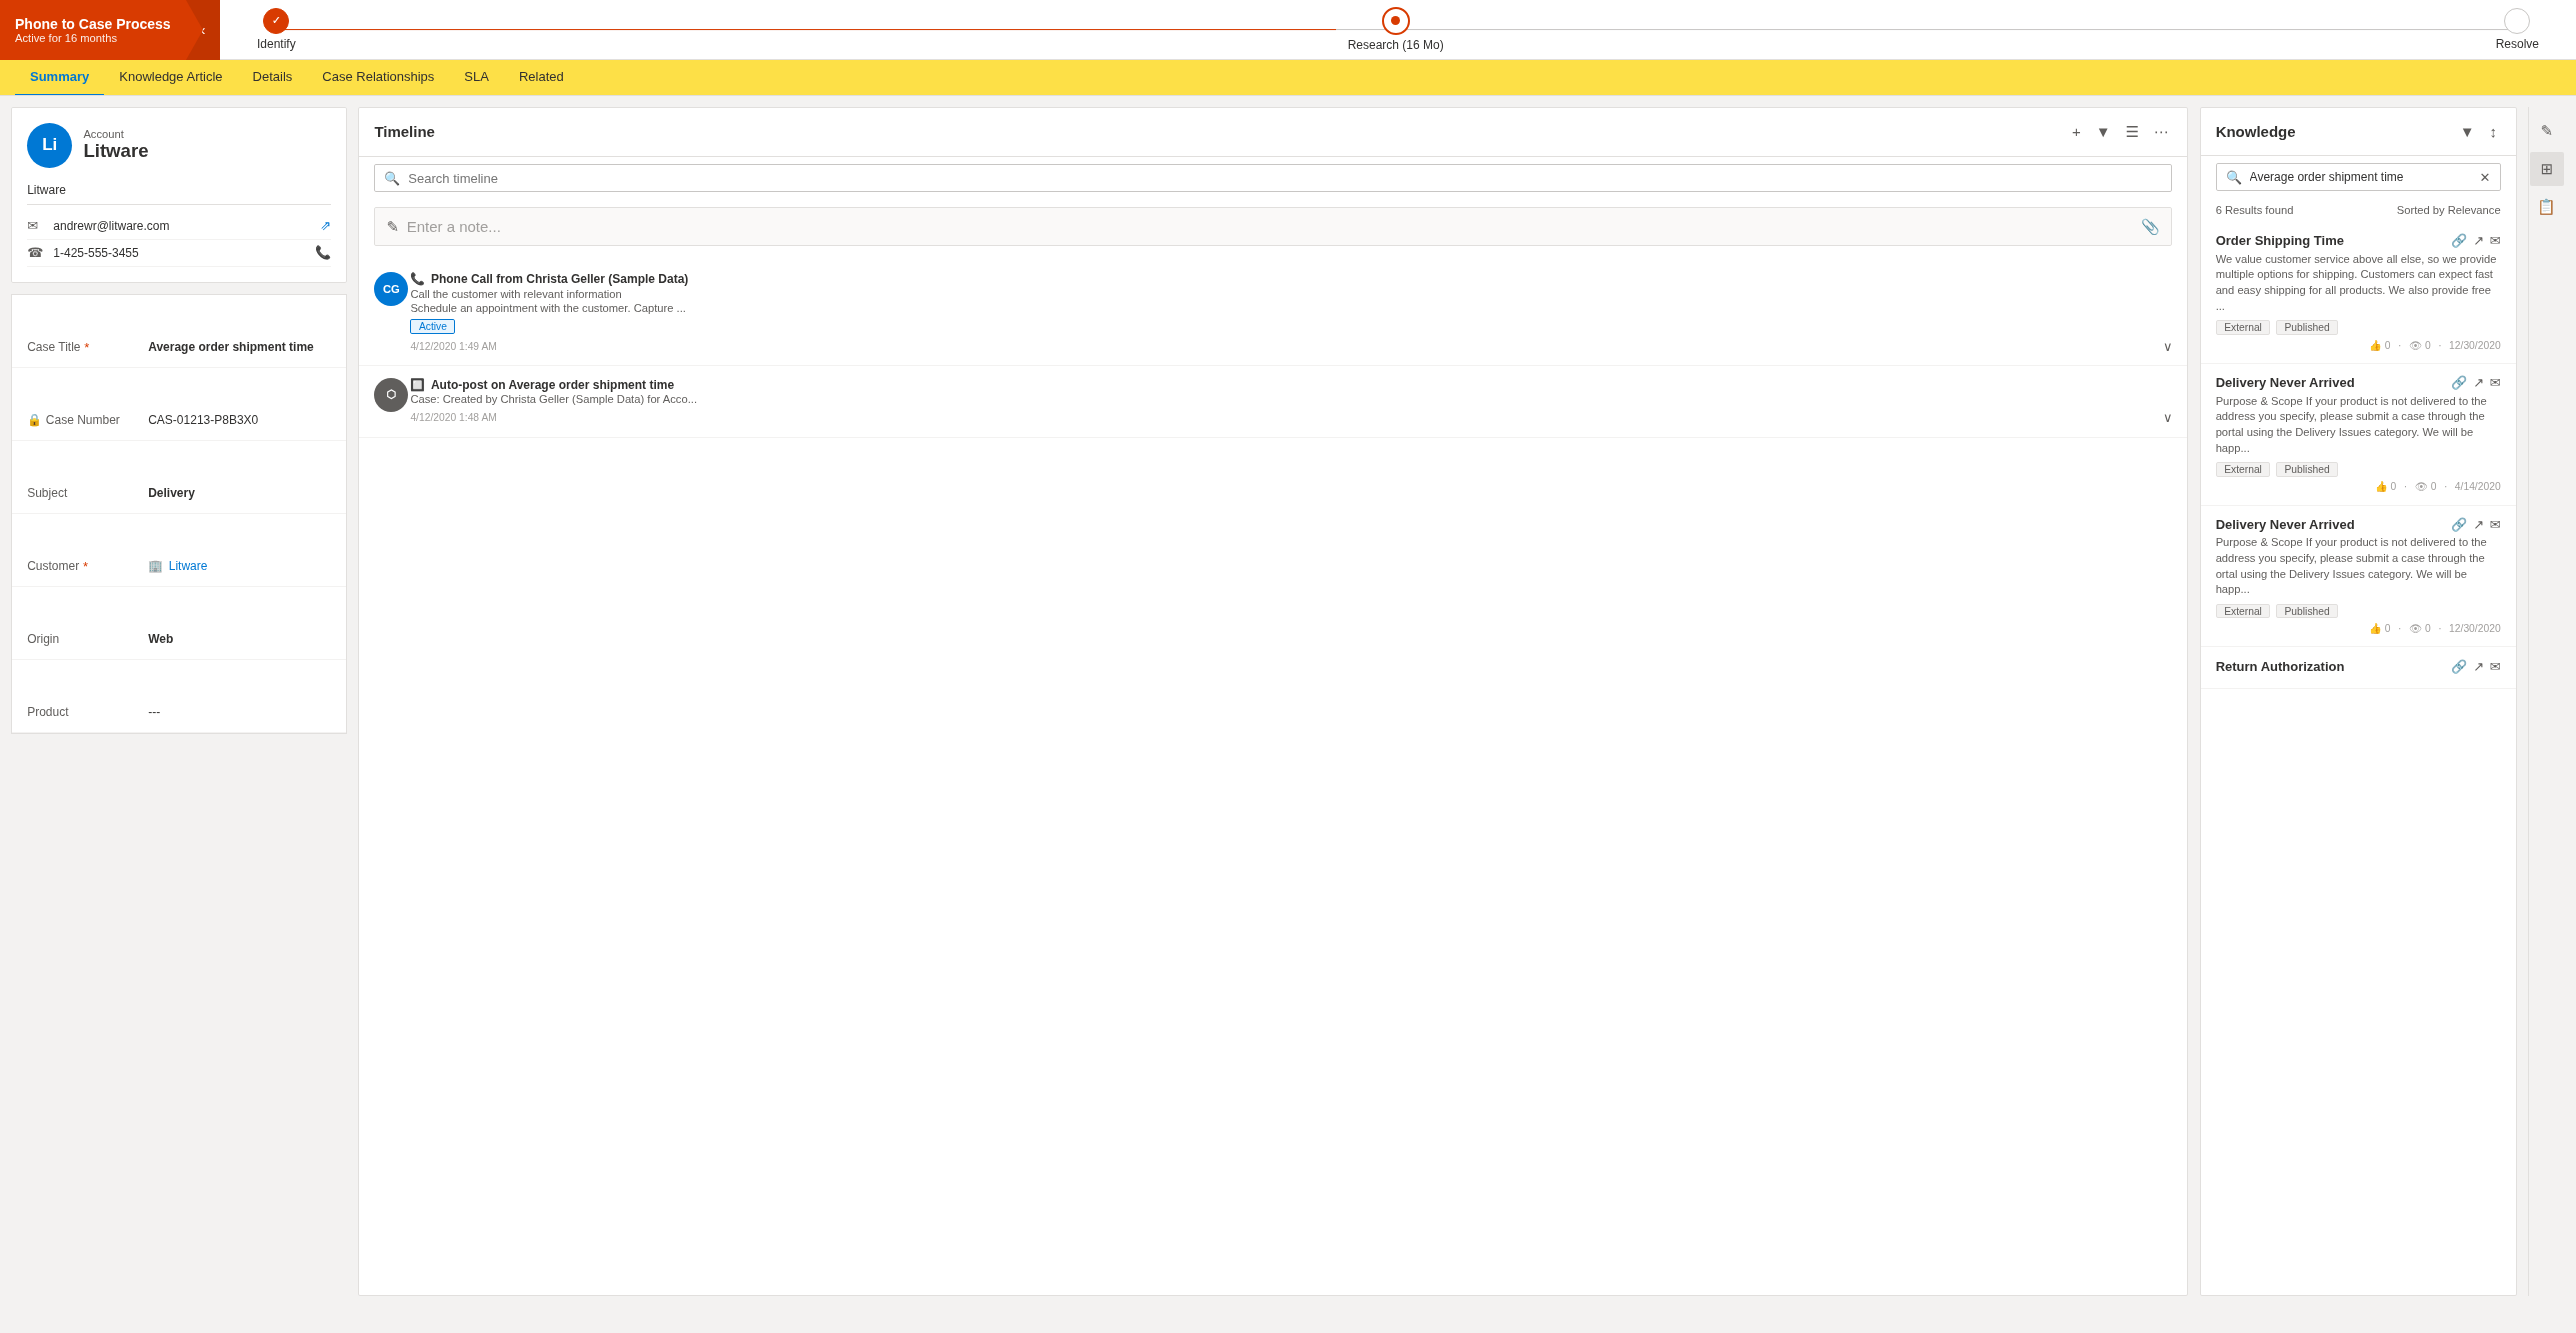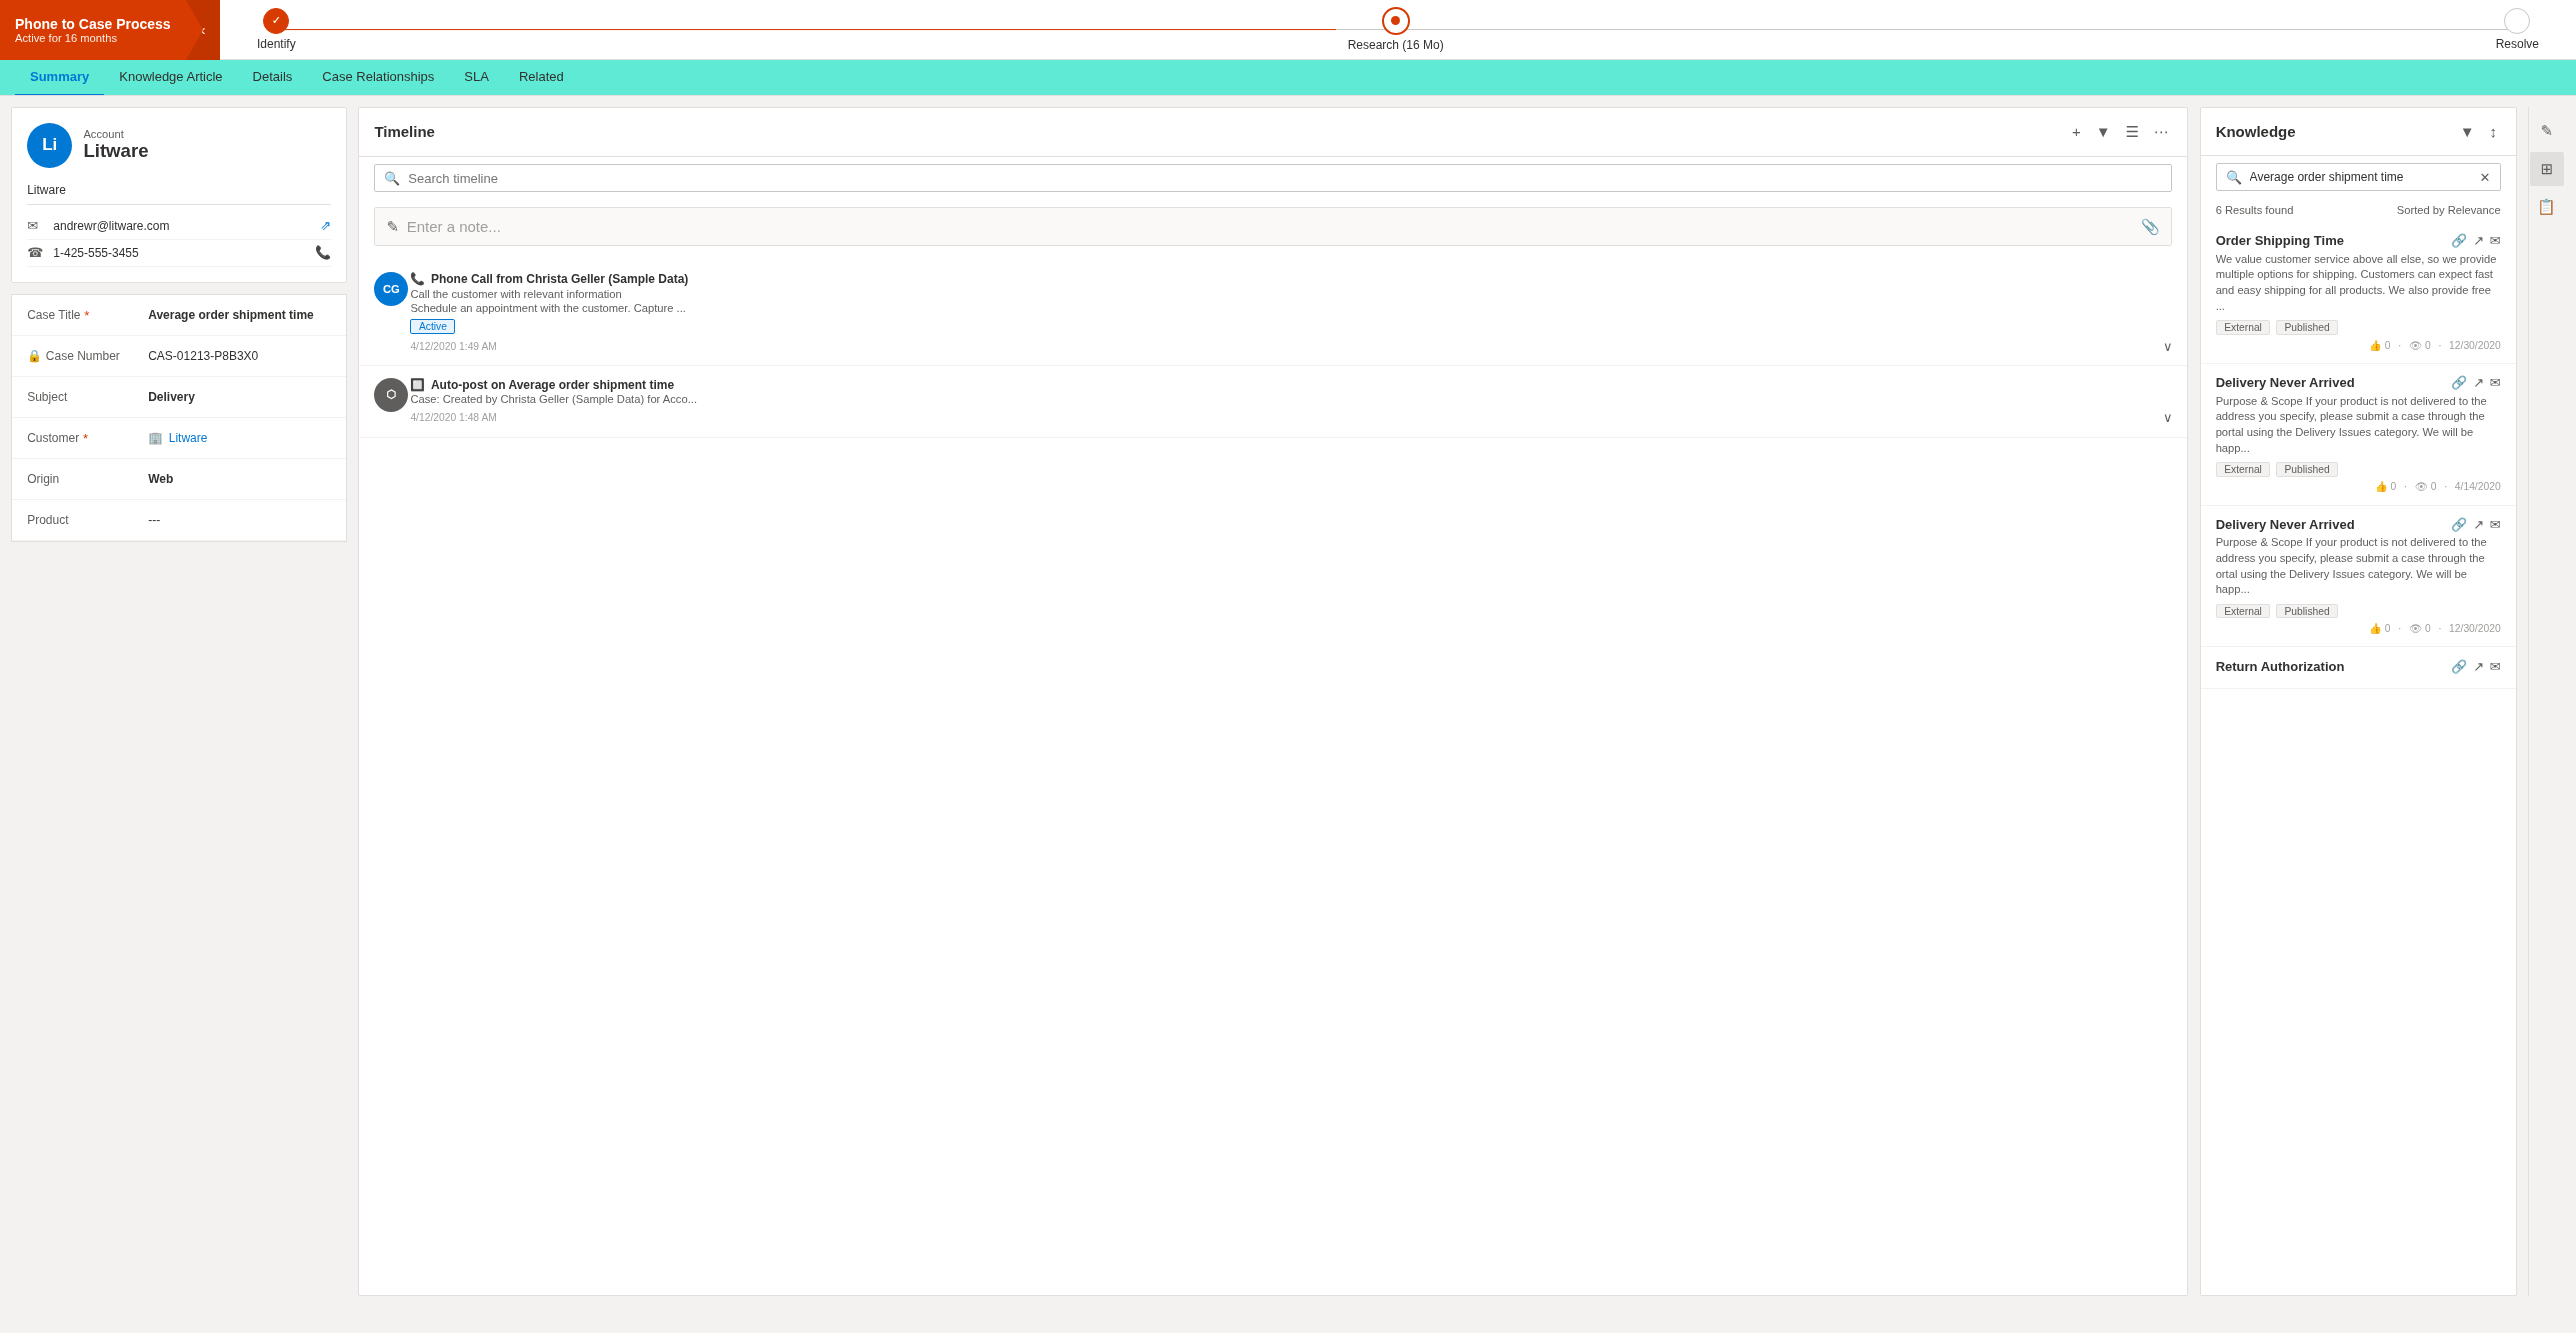--- a/index.html
+++ b/index.html
@@ -126,21 +126,21 @@
       display: flex;
       width: 100%;
       justify-content: space-between;
       align-items: center;
       position: relative;
     }
 
     
     .nav-tabs {
       display: flex;
-      background: #5eead4;
+      background: #fde047;
       border-bottom: 0.9px solid #e1dfdd;
       padding: 0 15px;
       gap: 0;
     }
     .nav-tab {
       padding: 9.3px 15px;
       cursor: pointer;
       font-size: 13px;
       color: #323130;
       border-bottom: 1.9px solid transparent;
@@ -241,20 +241,21 @@
     .case-fields-card {
       background: #fff;
       border: 0.9px solid #e1dfdd;
     }
     .field-row {
       display: flex;
       align-items: center;
       padding: 3px 15px;
       border-bottom: 0.9px solid #f3f2f1;
       min-height: 41px;
+      margin-top: 32px;
     }
     .field-label {
       width: 121px;
       flex-shrink: 0;
       font-size: 12px;
       color: #605e5c;
       display: flex;
       align-items: center;
       gap: 3.7px;
     }

